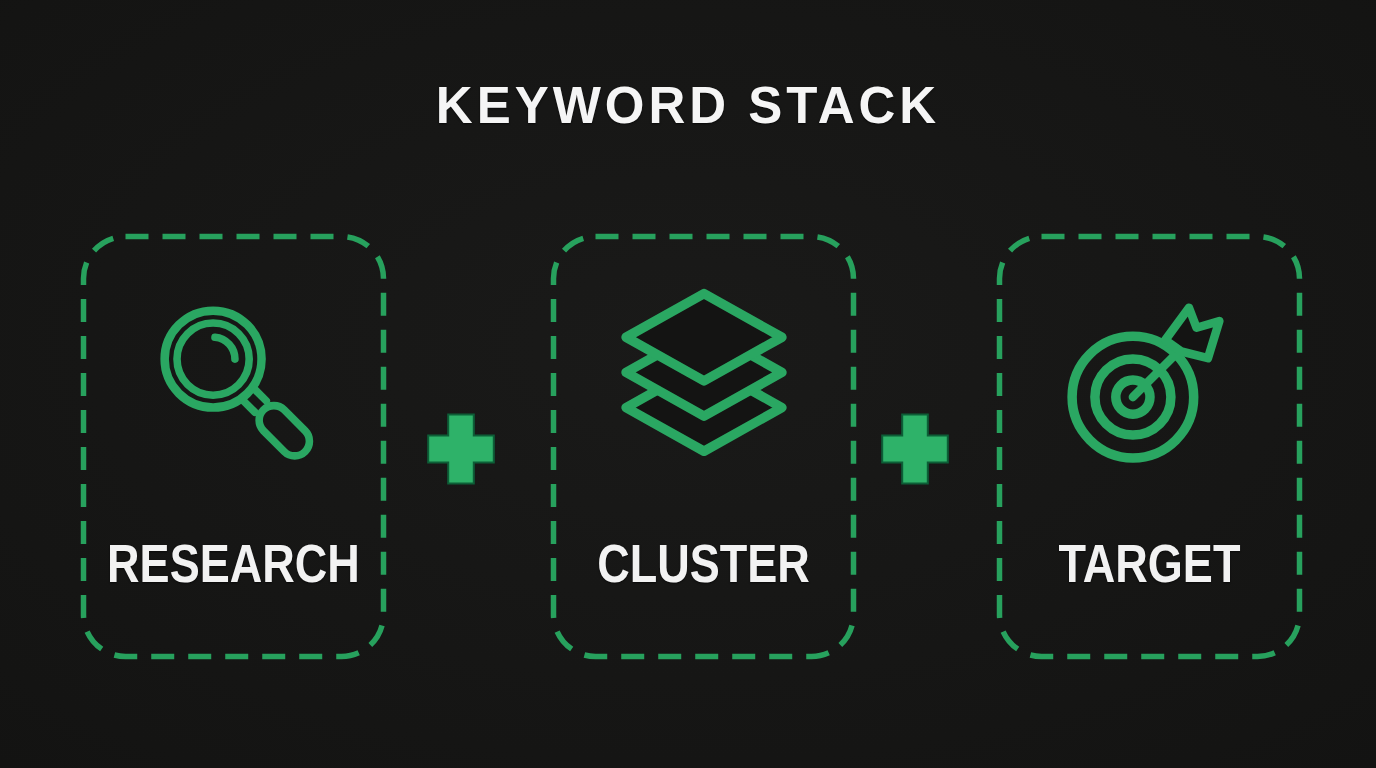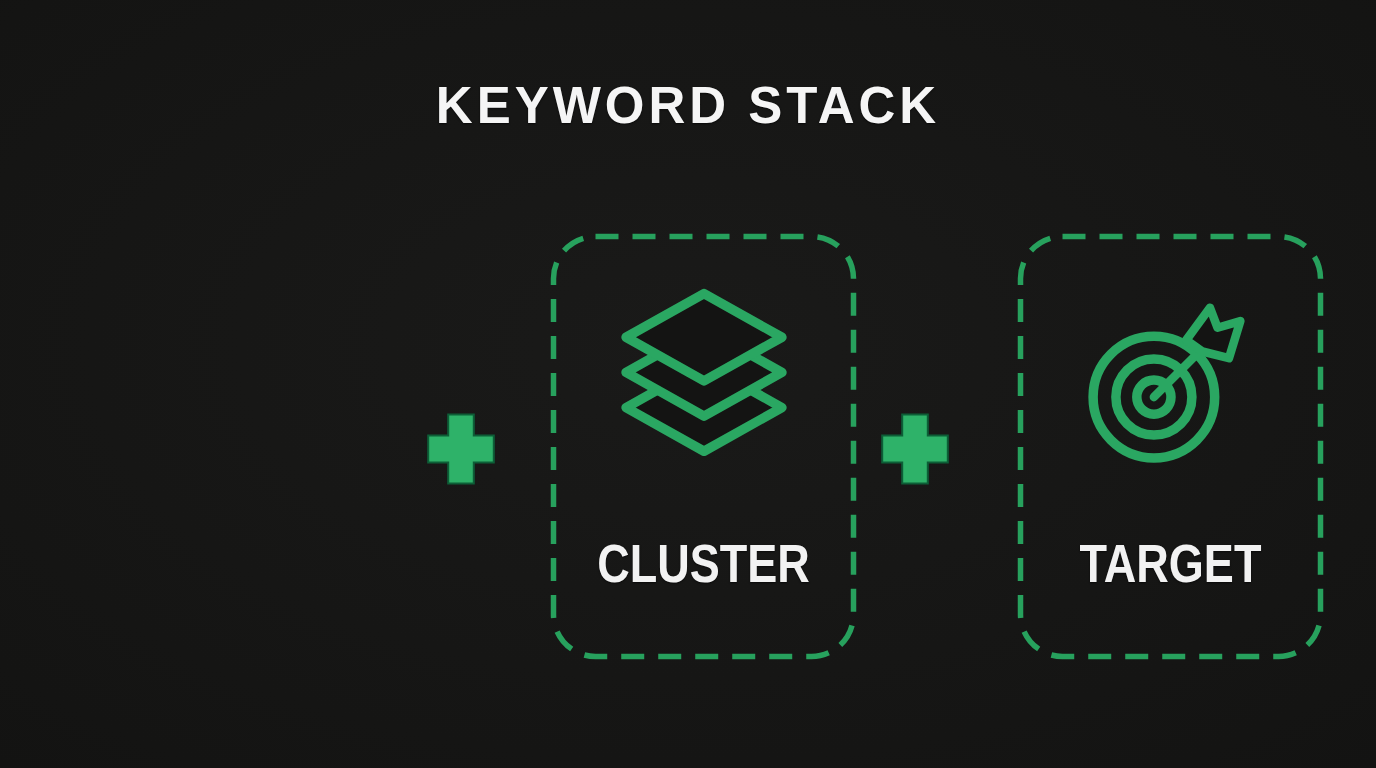--- a/index.html
+++ b/index.html
@@ -44,38 +44,53 @@
     font-size:53px;
     font-weight:bold;
     letter-spacing:0px;
     color:#f2f2f2;
     transform:scaleX(0.85);
     text-shadow:0 1px 2px rgba(0,0,0,.6);
     white-space:nowrap;
   }
   .card-research{left:80px;}
   .card-cluster{left:550px;}
-  .card-target{left:1017px;}
+  .card-target{left:996px;}
   .plus{
     position:absolute;
     top:407px;
     width:80px;height:84px;
   }
   .plus svg{width:100%;height:100%;}
   .plus-1{left:421px;}
   .plus-2{left:875px;}
   .g-stroke{stroke:#2aa762;fill:none;}
 </style>
 </head>
 <body>
 
 <div class="canvas">
 
   <h1 class="poster-title">KEYWORD STACK</h1>
 
+  <div class="card card-research">
+    <svg class="card-border" viewBox="0 0 307 427">
+      <rect x="3.5" y="3.5" width="300" height="420" rx="42" fill="none" stroke="#27a15d" stroke-width="5.5" stroke-dasharray="23 14"></rect>
+    </svg>
+    <div class="icon-wrap">
+      <svg viewBox="0 0 200 200">
+        <circle class="g-stroke" cx="78" cy="78" r="51" stroke-width="9"></circle>
+        <circle class="g-stroke" cx="78" cy="78" r="38" stroke-width="8"></circle>
+        <path class="g-stroke" d="M80,55 A23,23 0 0 1 101,78" stroke-width="8" stroke-linecap="round"></path>
+        <path class="g-stroke" d="M122,110 L134,122 M110,122 L122,134" stroke-width="8" stroke-linecap="round"></path>
+        <rect class="g-stroke" x="131" y="116" width="62" height="31" rx="15.5" stroke-width="8" transform="rotate(45 131 131.5)"></rect>
+      </svg>
+    </div>
+    <div class="card-label">RESEARCH</div>
+  </div>
 
   <div class="plus plus-1">
     <svg viewBox="0 0 100 100" preserveAspectRatio="none">
       <path d="M34,9 H66 V34 H91 V66 H66 V91 H34 V66 H9 V34 H34 Z" fill="#2eb269" stroke="#0d5e37" stroke-width="2.5"></path>
     </svg>
   </div>
 
   <div class="card card-cluster">
     <svg class="card-border" viewBox="0 0 307 427">
       <rect x="3.5" y="3.5" width="300" height="420" rx="42" fill="none" stroke="#27a15d" stroke-width="5.5" stroke-dasharray="23 14"></rect>

